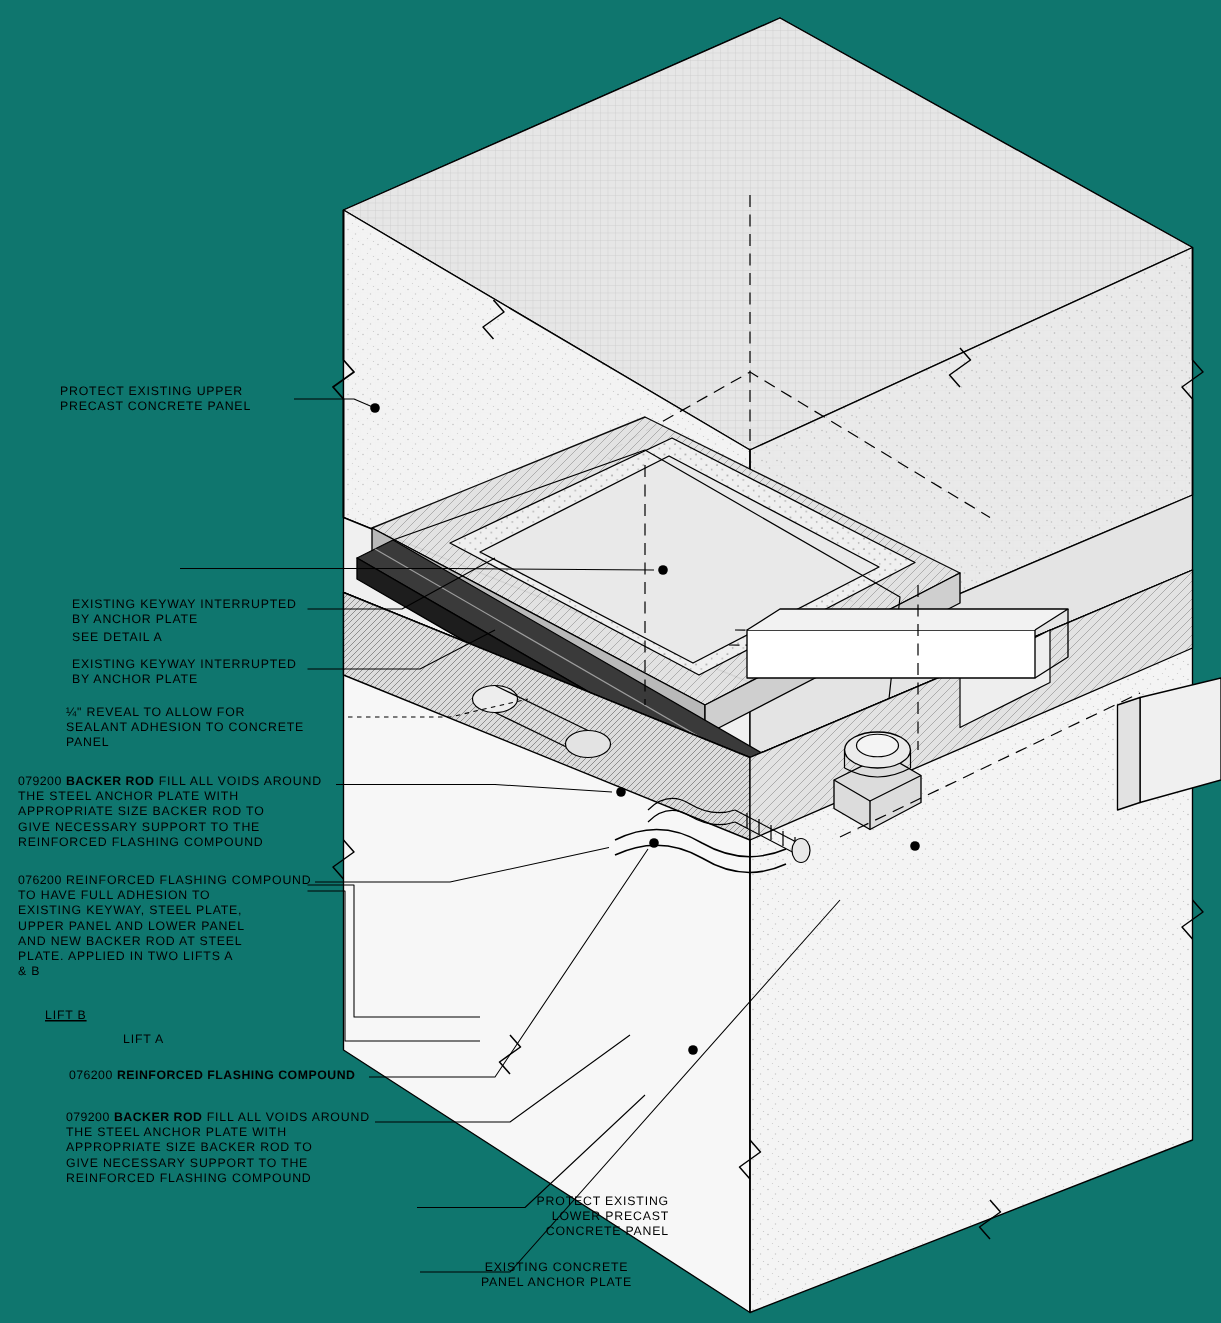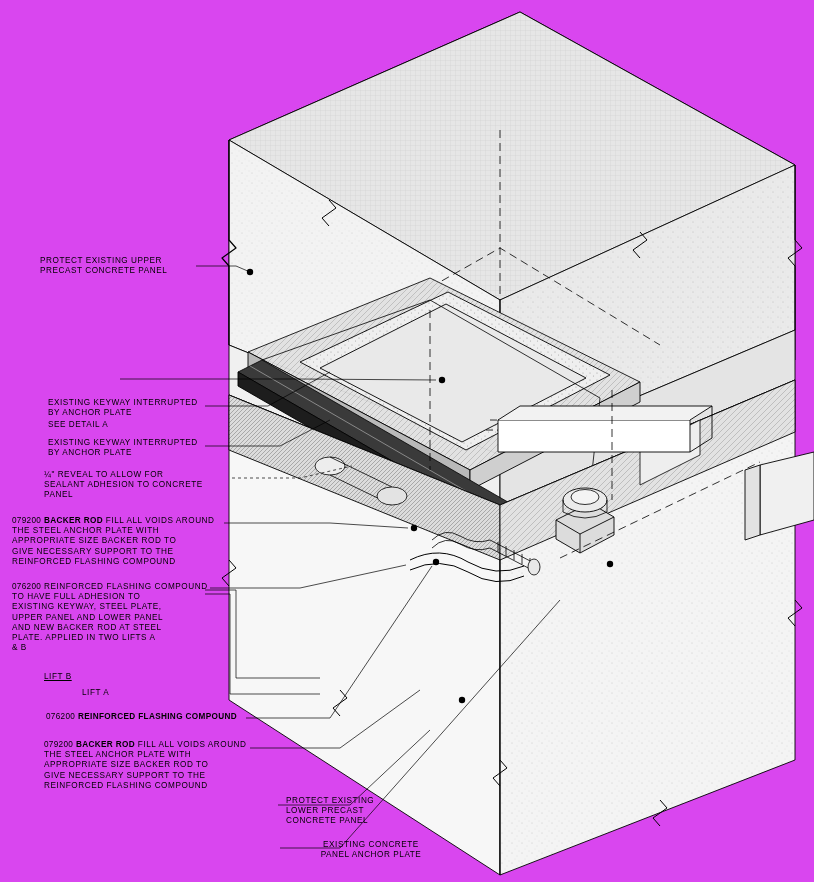--- a/index.html
+++ b/index.html
@@ -10,21 +10,21 @@
   body {
     font-family: "Liberation Sans", sans-serif;
     width: 814px;
     height: 882px;
     overflow: hidden;
   }
   #stage {
     position: relative;
     width: 814px;
     height: 882px;
-    background: #d946ef;
+    background: #0f766e;
   }
   #drawing {
     position: absolute;
     left: 0;
     top: 0;
     width: 814px;
     height: 882px;
   }
   .callout {
     position: absolute;
@@ -236,32 +236,32 @@
 REINFORCED FLASHING COMPOUND</span></div>
 
   <div class="callout" style="left:12px; top:582px; width:216px;"><span class="code">076200</span><span> REINFORCED FLASHING COMPOUND
 TO HAVE FULL ADHESION TO
 EXISTING KEYWAY, STEEL PLATE,
 UPPER PANEL AND LOWER PANEL
 AND NEW BACKER ROD AT STEEL
 PLATE. APPLIED IN TWO LIFTS A
 &amp; B</span></div>
 
-  <div class="callout" style="left:44px; top:672px; width:90px;text-decoration:underline;">LIFT B</div>
+  <div class="callout" style="left:30px; top:672px; width:90px;text-decoration:underline;">LIFT B</div>
 
   <div class="callout" style="left:48px; top:688px; width:90px;margin-left:34px;">LIFT A</div>
 
   <div class="callout nowrap" style="left:46px; top:712px; width:230px;"><span class="code">076200</span> <b>REINFORCED FLASHING COMPOUND</b></div>
 
   <div class="callout" style="left:44px; top:740px; width:224px;"><span class="code">079200</span> <b>BACKER ROD</b><span> FILL ALL VOIDS AROUND
 THE STEEL ANCHOR PLATE WITH
 APPROPRIATE SIZE BACKER ROD TO
 GIVE NECESSARY SUPPORT TO THE
 REINFORCED FLASHING COMPOUND</span></div>
 
-  <div class="callout" style="left:286px; top:796px; width:160px;">PROTECT EXISTING
+  <div class="callout" style="left:286px; top:796px; width:160px;text-align:right;">PROTECT EXISTING
 LOWER PRECAST
 CONCRETE PANEL</div>
 
   <div class="callout" style="left:286px; top:840px; width:170px;text-align:center;">EXISTING CONCRETE
 PANEL ANCHOR PLATE</div>
 
 </div>
 
 </body></html>

